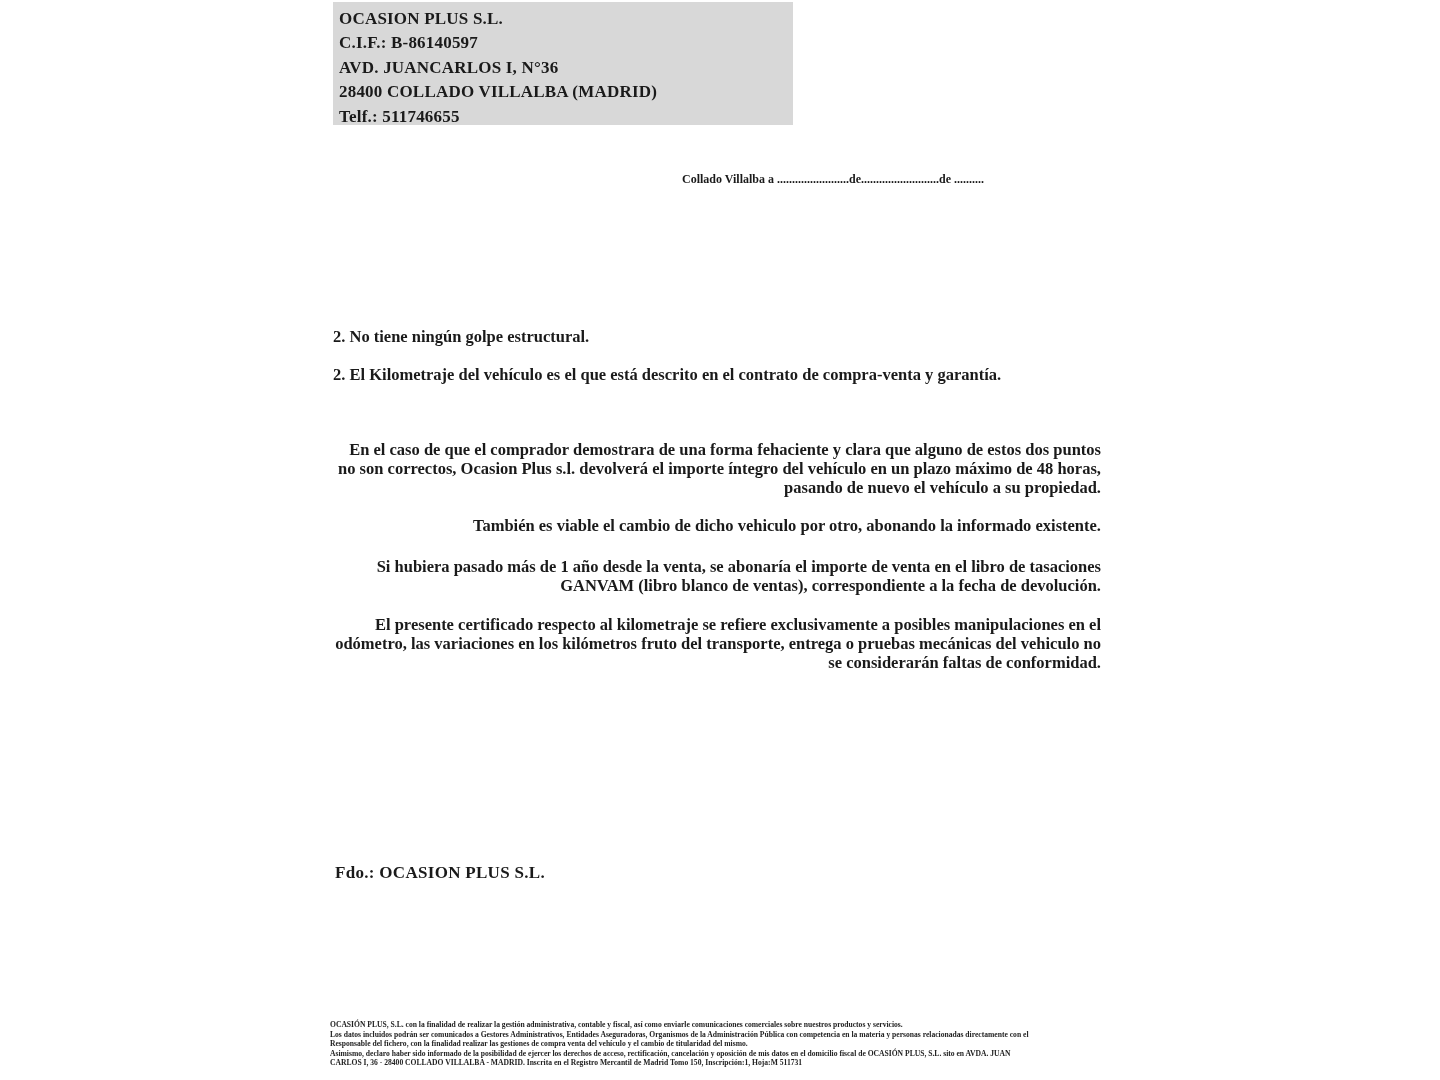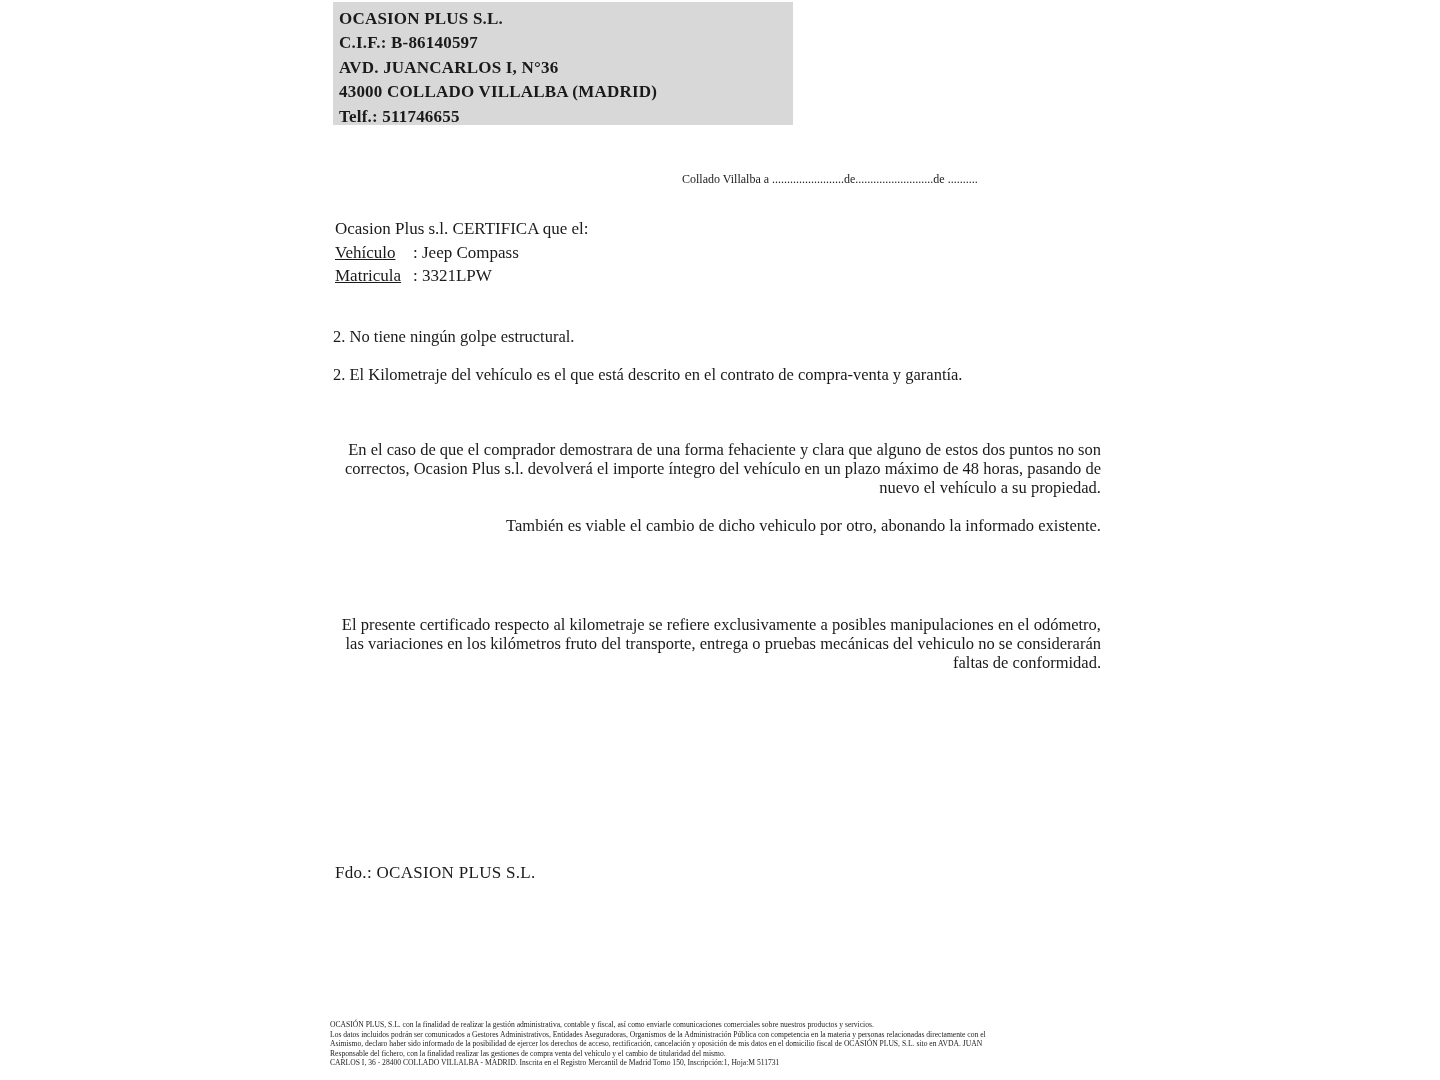--- a/index.html
+++ b/index.html
@@ -1,15 +1,15 @@
 <!DOCTYPE html>
 <html><head>
 <meta charset="utf-8">
 <style>
-  * { margin: 0; padding: 0; box-sizing: border-box; }
+  * { margin: 0; padding: 0; box-sizing: border-box; font-weight: bold; }
   html, body {
     width: 1440px;
     height: 1080px;
     background: #ffffff;
     font-family: "Liberation Serif", "DejaVu Serif", serif;
     color: #1a1a1a;
     overflow: hidden;
   }
   .page {
     position: relative;
@@ -89,42 +89,38 @@
 </style>
 </head>
 <body>
 
 <div class="page">
 
   <div class="header-box">
     <div>OCASION PLUS S.L.</div>
     <div>C.I.F.: B-86140597</div>
     <div>AVD. JUANCARLOS I, N°36</div>
-    <div>43000 COLLADO VILLALBA (MADRID)</div>
+    <div>28400 COLLADO VILLALBA (MADRID)</div>
     <div>Telf.: 511746655</div>
   </div>
 
   <div class="date-line">Collado Villalba a ........................de..........................de ..........</div>
 
-  <div class="cert-block">
-    <div>Ocasion Plus s.l. CERTIFICA que el:</div>
-    <div><span class="cert-label">Vehículo</span><span>: Jeep Compass</span></div>
-    <div><span class="cert-label">Matricula</span><span>: 3321LPW</span></div>
-  </div>
 
   <div class="point point-1">2. No tiene ningún golpe estructural.</div>
   <div class="point point-2">2. El Kilometraje del vehículo es el que está descrito en el contrato de compra-venta y garantía.</div>
 
   <div class="para para-1">En el caso de que el comprador demostrara de una forma fehaciente y clara que alguno de estos dos puntos no son correctos, Ocasion Plus s.l. devolverá el importe íntegro del vehículo en un plazo máximo de 48 horas, pasando de nuevo el vehículo a su propiedad.</div>
   <div class="para para-2">También es viable el cambio de dicho vehiculo por otro, abonando la informado existente.</div>
+  <div class="para para-3">Si hubiera pasado más de 1 año desde la venta, se abonaría el importe de venta en el libro de tasaciones GANVAM (libro blanco de ventas), correspondiente a la fecha de devolución.</div>
   <div class="para para-4">El presente certificado respecto al kilometraje se refiere exclusivamente a posibles manipulaciones en el odómetro, las variaciones en los kilómetros fruto del transporte, entrega o pruebas mecánicas del vehiculo no se considerarán faltas de conformidad.</div>
 
   <div class="signature">Fdo.: OCASION PLUS S.L.</div>
 
   <div class="legal">
     <div>OCASIÓN PLUS, S.L. con la finalidad de realizar la gestión administrativa, contable y fiscal, así como enviarle comunicaciones comerciales sobre nuestros productos y servicios.</div>
     <div>Los datos incluidos podrán ser comunicados a Gestores Administrativos, Entidades Aseguradoras, Organismos de la Administración Pública con competencia en la materia y personas relacionadas directamente con el</div>
+    <div>Responsable del fichero, con la finalidad realizar las gestiones de compra venta del vehículo y el cambio de titularidad del mismo.</div>
     <div>Asimismo, declaro haber sido informado de la posibilidad de ejercer los derechos de acceso, rectificación, cancelación y oposición de mis datos en el domicilio fiscal de OCASIÓN PLUS, S.L. sito en AVDA. JUAN</div>
-    <div>Responsable del fichero, con la finalidad realizar las gestiones de compra venta del vehículo y el cambio de titularidad del mismo.</div>
     <div>CARLOS I, 36 - 28400 COLLADO VILLALBA - MADRID. Inscrita en el Registro Mercantil de Madrid Tomo 150, Inscripción:1, Hoja:M 511731</div>
   </div>
 
 </div>
 
 </body></html>

